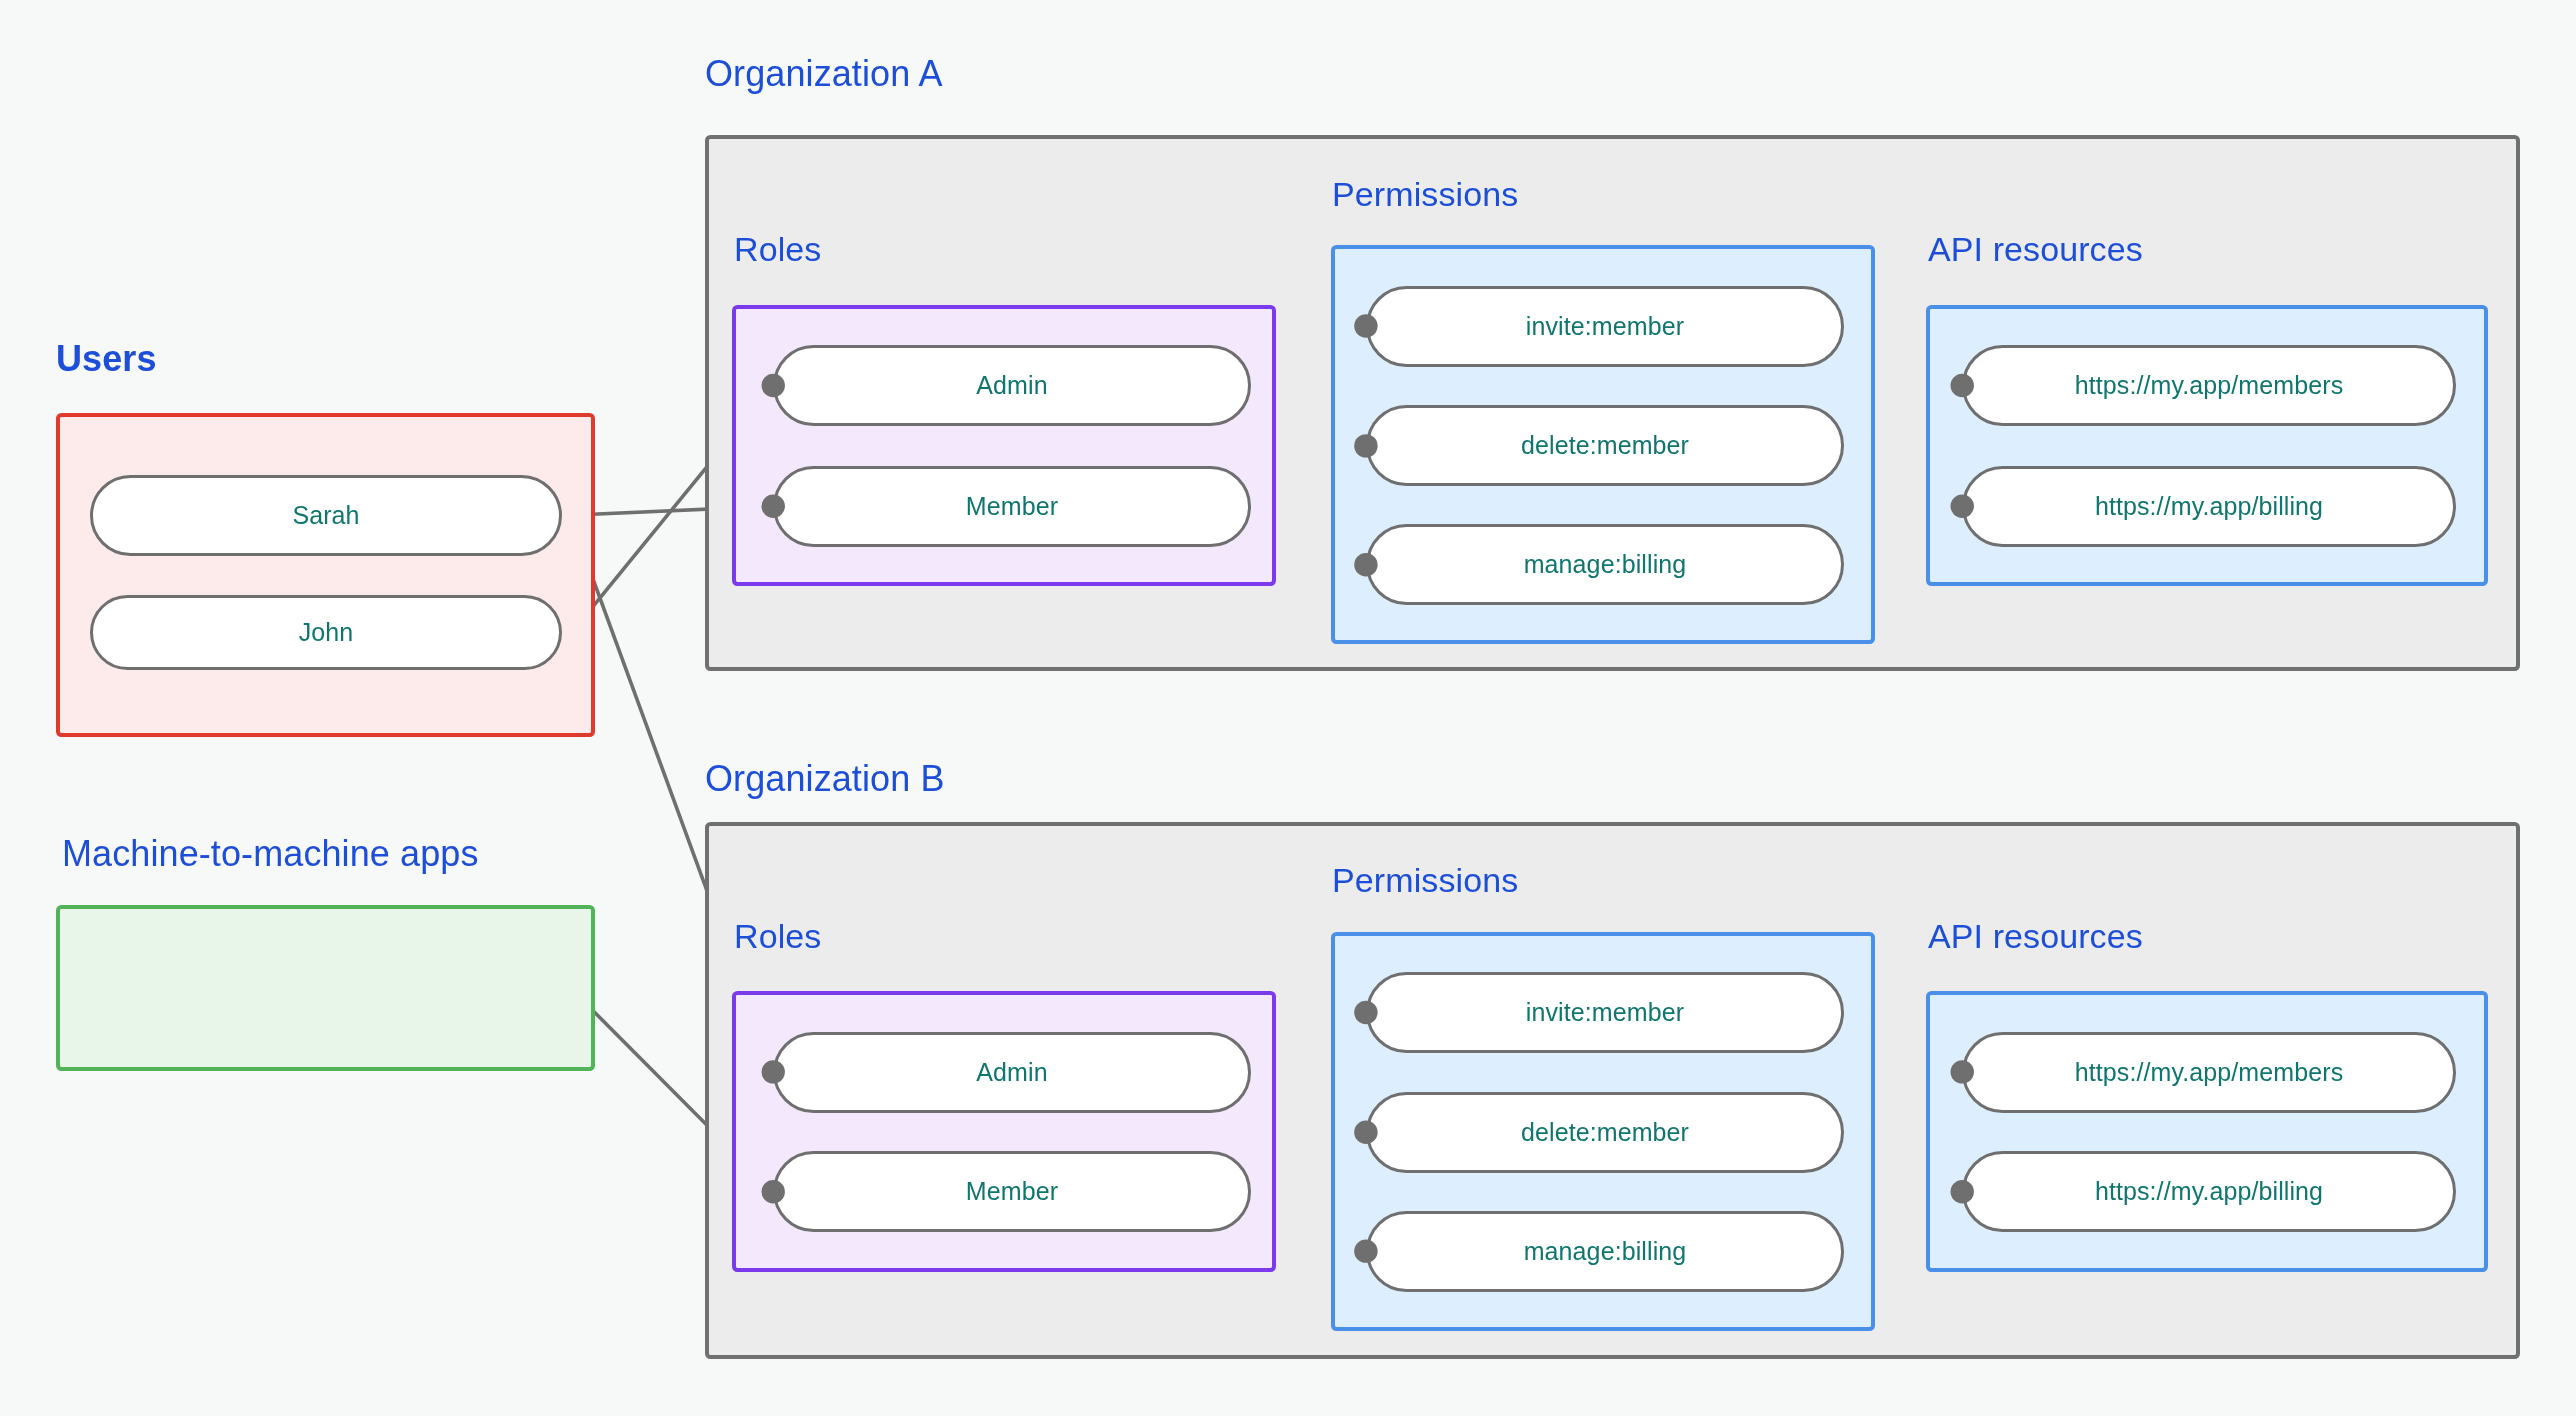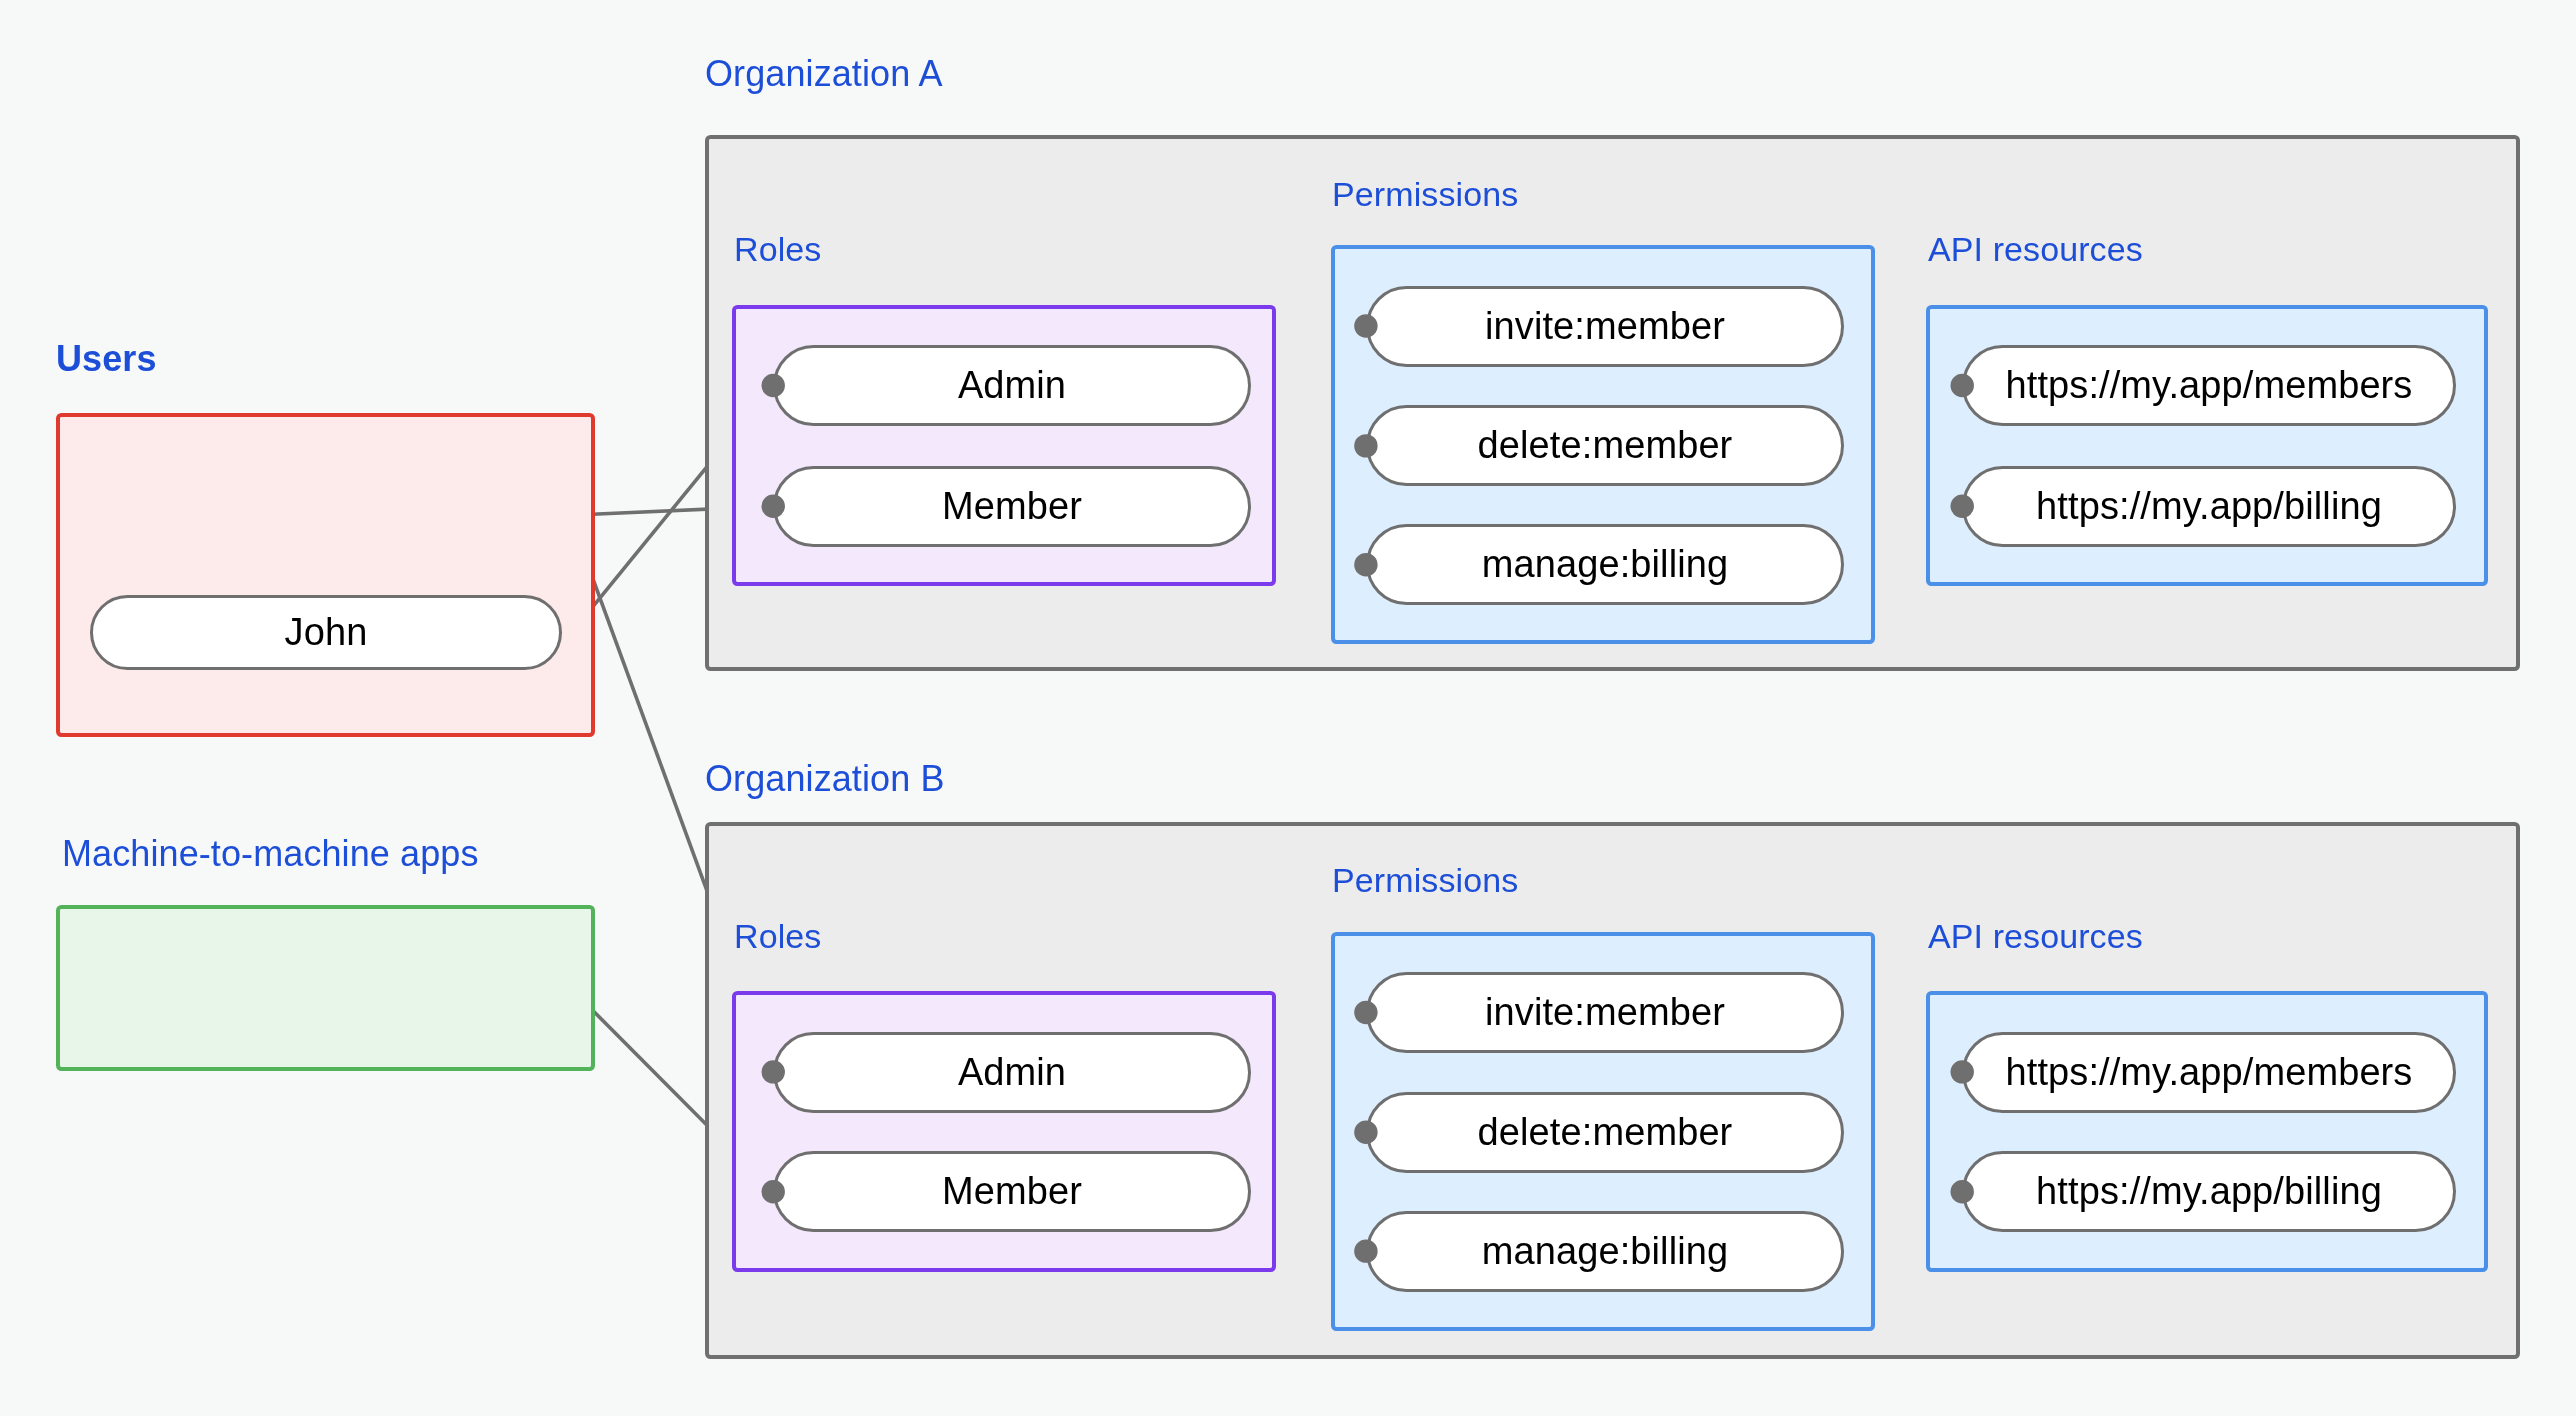--- a/index.html
+++ b/index.html
@@ -55,22 +55,22 @@
 
   .pill {
     position: absolute;
     box-sizing: border-box;
     background: #ffffff;
     border: 3.6px solid #6f6f6f;
     border-radius: 900px;
     display: flex;
     align-items: center;
     justify-content: center;
-    font-size: 38px;
-    color: #000000;
+    font-size: 25px;
+    color: #0f766e;
     white-space: nowrap;
     letter-spacing: 0.1px;
   }
 </style>
 </head>
 <body>
 
 <div id="canvas">
 
   <svg class="layer" viewBox="0 0 2859 1572">
@@ -99,20 +99,21 @@
       <line x1="1388" y1="1323" x2="1516" y2="1389"></line>
 
       <line x1="2049" y1="1124" x2="2178" y2="1190"></line>
       <line x1="2049" y1="1257" x2="2178" y2="1190"></line>
       <line x1="2049" y1="1389" x2="2178" y2="1323"></line>
     </g>
   </svg>
 
   <div class="grp-label" style="left:56px; top:341px;font-weight:bold;">Users</div>
   <div class="zone-box zone-users" style="left:56px; top:413px; width:539px; height:324px;"></div>
+  <div class="pill" style="left:90px; top:475px; width:472px; height:81px;">Sarah</div>
   <div class="pill" style="left:90px; top:595px; width:472px; height:75px;">John</div>
 
   <div class="grp-label" style="left:62px; top:836px;">Machine-to-machine apps</div>
   <div class="zone-box zone-m2m" style="left:56px; top:905px; width:539px; height:166px;"></div>
 
   <div class="grp-label" style="left:705px; top:56px;">Organization A</div>
   <div class="container-box" style="left:705px; top:135px; width:1815px; height:536px;"></div>
 
   <div class="grp-label" style="left:734px; top:232px; font-size:34px;">Roles</div>
   <div class="zone-box zone-roles" style="left:732px; top:305px; width:544px; height:281px;"></div>

